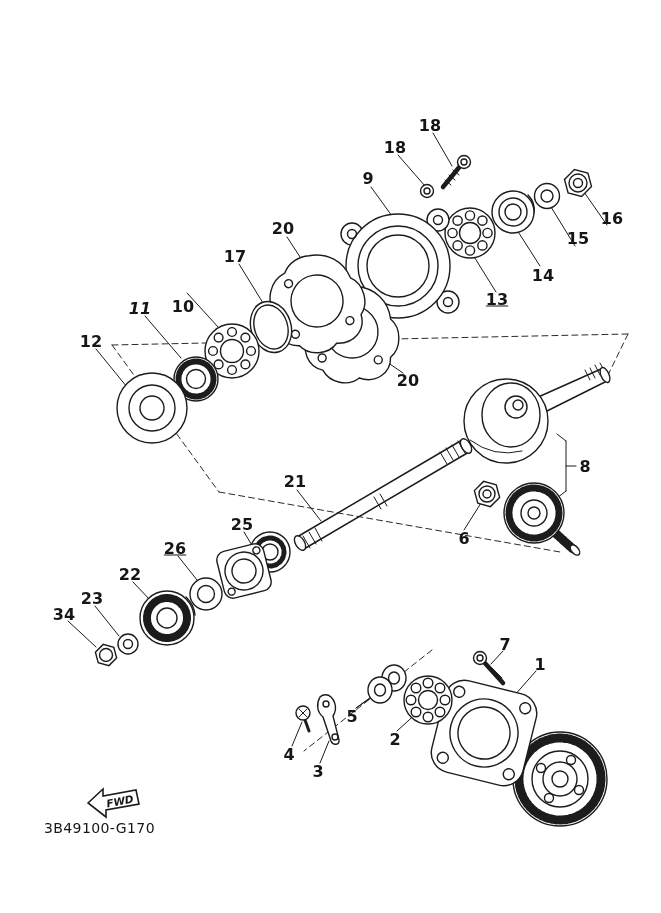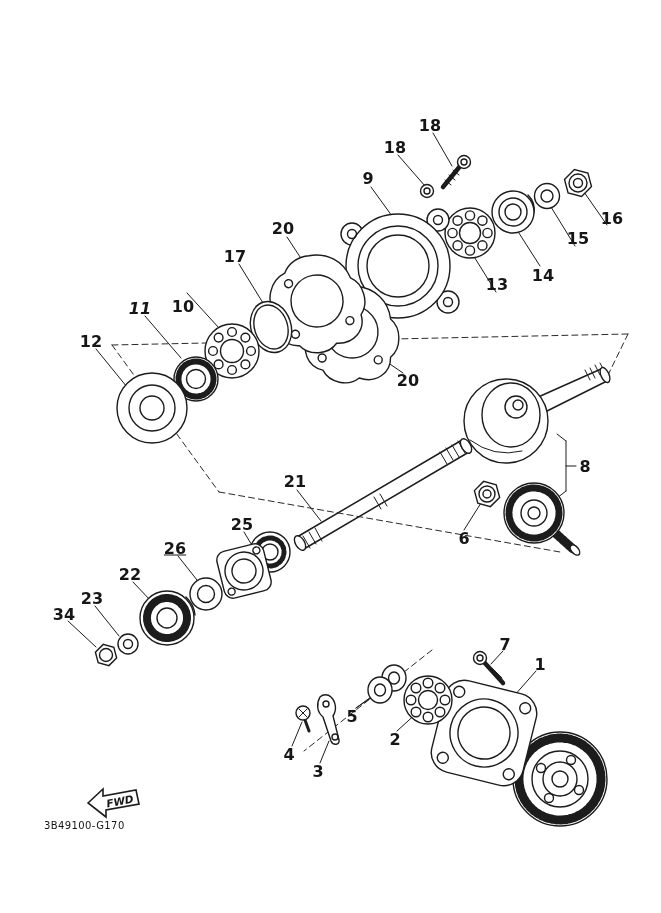--- a/index.html
+++ b/index.html
@@ -28,21 +28,21 @@
     font-size: 16px;
     font-weight: bold;
     color: #161616;
     white-space: nowrap;
   }
   .diagram-code {
     position: absolute;
     left: 44px;
     top: 820px;
     font-family: "DejaVu Sans", sans-serif;
-    font-size: 10px;
+    font-size: 14px;
     color: #161616;
     letter-spacing: 0.4px;
   }
 </style>
 </head>
 <body>
 
 <div class="canvas">
 
   <svg class="artwork" width="661" height="913" viewBox="0 0 661 913" stroke="#1c1c1c" fill="none" stroke-width="1.4" stroke-linecap="round">
@@ -326,21 +326,21 @@
     </g>
   </svg>
 
   <div id="labels-layer">
       <span class="part-label" style="left: 430px; top: 125px;">18</span>
       <span class="part-label" style="left: 395px; top: 147px;">18</span>
       <span class="part-label" style="left: 368px; top: 178px;">9</span>
       <span class="part-label" style="left: 612px; top: 218px;">16</span>
       <span class="part-label" style="left: 578px; top: 238px;">15</span>
       <span class="part-label" style="left: 543px; top: 258px; margin-top: 17px;">14</span>
-      <span class="part-label" style="left: 497px; top: 284px;">13</span>
+      <span class="part-label" style="left: 497px; top: 299px; text-decoration: underline;">13</span>
       <span class="part-label" style="left: 283px; top: 228px;">20</span>
       <span class="part-label" style="left: 235px; top: 256px;">17</span>
       <span class="part-label" style="left: 183px; top: 285px; margin-top: 21px;">10</span>
       <span class="part-label" style="left: 140px; top: 308px; font-style: italic;">11</span>
       <span class="part-label" style="left: 91px; top: 341px;">12</span>
       <span class="part-label" style="left: 408px; top: 380px;">20</span>
       <span class="part-label" style="left: 585px; top: 466px;">8</span>
       <span class="part-label" style="left: 295px; top: 481px;">21</span>
       <span class="part-label" style="left: 242px; top: 524px;">25</span>
       <span class="part-label" style="left: 464px; top: 538px;">6</span>

